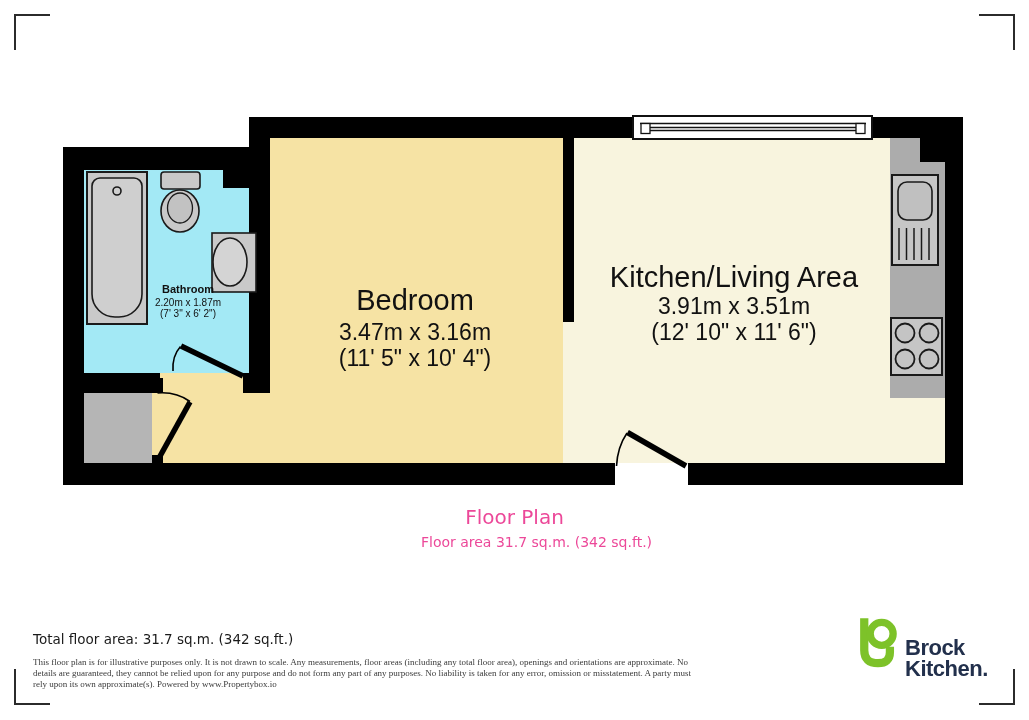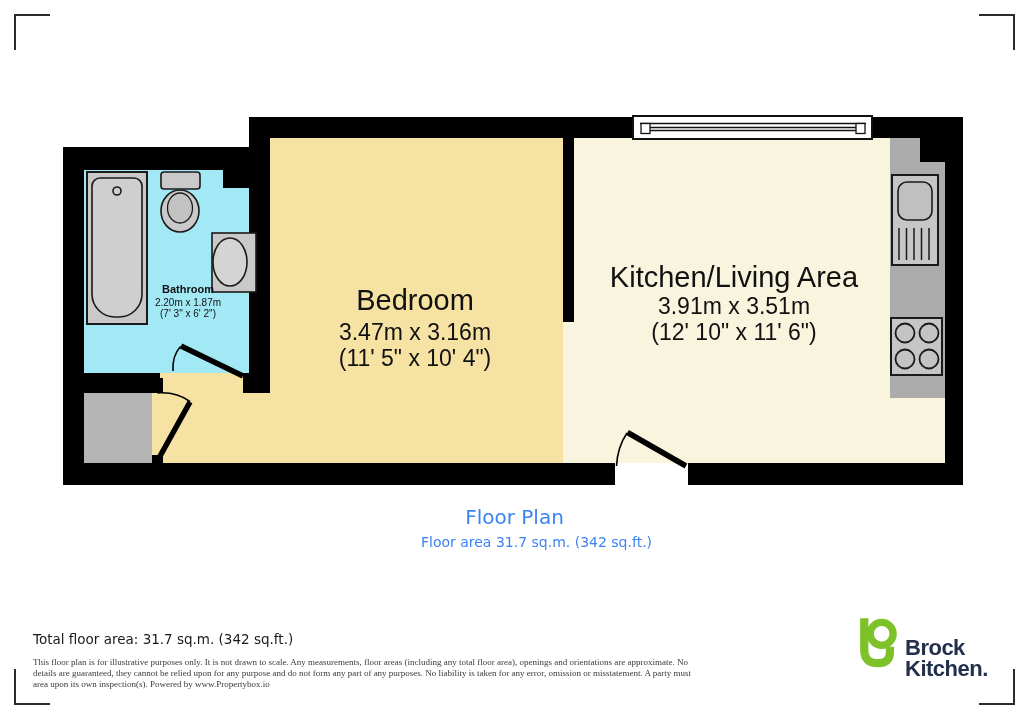--- a/index.html
+++ b/index.html
@@ -10,21 +10,21 @@
   .corner{position:absolute;width:34px;height:34px;}
   .corner.tl{left:14px;top:14px;border-left:2.5px solid #2b2b2b;border-top:2.5px solid #2b2b2b;}
   .corner.tr{left:979px;top:14px;border-right:2.5px solid #2b2b2b;border-top:2.5px solid #2b2b2b;}
   .corner.bl{left:14px;top:669px;border-left:2.5px solid #2b2b2b;border-bottom:2.5px solid #2b2b2b;}
   .corner.br{left:979px;top:669px;border-right:2.5px solid #2b2b2b;border-bottom:2.5px solid #2b2b2b;}
   .room-name{font-size:29px;fill:#111;}
   .room-dim{font-size:23px;fill:#111;}
   .bath-name{font-size:11px;font-weight:bold;fill:#111;}
   .bath-dim{font-size:10px;fill:#111;}
   .title-block{position:absolute;left:0;top:504px;width:1029px;text-align:center;
-               font-family:"DejaVu Sans",sans-serif;color:#3b82f6;}
+               font-family:"DejaVu Sans",sans-serif;color:#ec4899;}
   .title-main{font-size:20px;line-height:26px;}
   .title-sub{font-size:14px;line-height:20px;margin-top:2px;margin-left:44px;}
   .footer-total{position:absolute;left:33px;top:631px;font-family:"DejaVu Sans",sans-serif;
                 font-size:13.5px;color:#1a1a1a;}
   .footer-disclaimer{position:absolute;left:33px;top:657px;width:790px;
                      font-family:Liberation Serif, serif;font-size:9px;line-height:11px;color:#3a3a3a;}
   .logo{position:absolute;left:856px;top:616px;display:flex;align-items:flex-start;}
   .logo-text{margin-left:5px;margin-top:21px;font-family:"Liberation Sans",sans-serif;
              font-weight:bold;font-size:22px;line-height:21px;color:#22304C;letter-spacing:-0.5px;}
 </style>
@@ -145,21 +145,21 @@
   <div class="title-block">
     <div class="title-main">Floor Plan</div>
     <div class="title-sub">Floor area 31.7 sq.m. (342 sq.ft.)</div>
   </div>
 
   <div class="footer-total">Total floor area: 31.7 sq.m. (342 sq.ft.)</div>
 
   <div class="footer-disclaimer">
     <div>This floor plan is for illustrative purposes only. It is not drawn to scale. Any measurements, floor areas (including any total floor area), openings and orientations are approximate. No</div>
     <div>details are guaranteed, they cannot be relied upon for any purpose and do not form any part of any purposes. No liability is taken for any error, omission or misstatement. A party must</div>
-    <div>area upon its own inspection(s). Powered by www.Propertybox.io</div>
+    <div>rely upon its own approximate(s). Powered by www.Propertybox.io</div>
   </div>
 
   <div class="logo">
     <svg width="44" height="54" viewBox="0 0 48 58">
       <path d="M 9 2 V 37 Q 9 51 24 51 Q 37 51 37 39 V 33" fill="none" stroke-width="9" stroke="#7DC229"></path>
       <circle cx="28" cy="19" r="12.5" fill="none" stroke-width="8" stroke="#7DC229"></circle>
     </svg>
     <div class="logo-text">
       <div>Brock</div>
       <div>Kitchen.</div>

